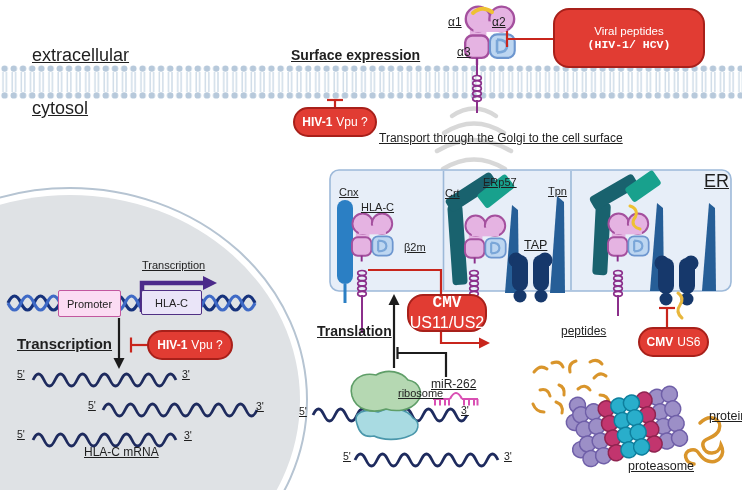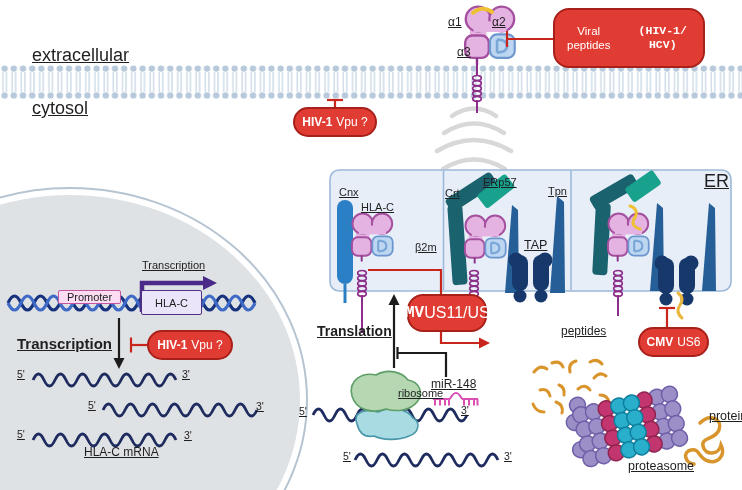--- a/index.html
+++ b/index.html
@@ -7,21 +7,21 @@
          font-family:"Liberation Sans", sans-serif;color:#1f1f1f;}
   #scene{position:absolute;left:0;top:0;}
   .lbl{position:absolute;font-size:12px;white-space:nowrap;line-height:1.1;text-decoration:underline;}
   .lbl-md{font-size:18px;}
   .lbl-sm{font-size:11px;}
   .lbl-xs{font-size:10.5px;}
   .bold{font-weight:bold;font-family:Liberation Mono, monospace;}
   .heading{font-weight:bold;font-size:14px;}
   .heading-lg{font-weight:bold;font-size:15px;}
   .callout{position:absolute;background:#e13c33;border:2px solid #a8201a;color:#fff;
-           display:flex;flex-direction:row;align-items:center;justify-content:center;
+           display:flex;flex-direction:column;align-items:center;justify-content:center;
            text-align:center;box-sizing:border-box;line-height:1.25;}
   .pill{border-radius:16px;font-size:12px;flex-direction:row;}
   .pill b{margin-right:4px;}
   .genebox{position:absolute;display:flex;align-items:center;justify-content:center;
            font-size:11px;color:#222;box-sizing:border-box;border-radius:2px;}
 </style>
 </head>
 <body>
 
 <div id="stage">
@@ -281,23 +281,25 @@
           <circle cx="637" cy="434" r="8"></circle>
           <circle cx="637" cy="449" r="8"></circle>
     </g>
   </g>
 
   <path d="M700,423 c10,-10 23,-4 19,7 c-4,10 -18,7 -16,16 c2,10 16,9 18,-1 c5,10 -3,19 -13,16 c-10,-3 -8,-13 -17,-11 c-9,2 -6,13 3,14" fill="none" stroke="#d9952b" stroke-width="3.5" stroke-linecap="round"></path>
 </svg>
 
 <div class="lbl lbl-md" style="left:32px;top:46px;">extracellular</div>
 <div class="lbl lbl-md" style="left:32px;top:99px;">cytosol</div>
+<div class="lbl heading" style="left:291px;top:48px;">Surface expression</div>
 <div class="lbl" style="left:448px;top:16px;">α1</div>
 <div class="lbl" style="left:492px;top:16px;">α2</div>
 <div class="lbl" style="left:457px;top:46px;">α3</div>
+<div class="lbl" style="left:379px;top:132px;">Transport through the Golgi to the cell surface</div>
 
 <div class="callout" style="left:553px;top:8px;width:152px;height:60px;border-radius:16px;font-size:11.5px;">
   <div>Viral peptides</div>
   <div class="bold">(HIV-1/ HCV)</div>
 </div>
 
 <div class="callout pill" style="left:293px;top:107px;width:84px;height:30px;">
   <b>HIV-1</b>
   <span>Vpu ?</span>
 </div>
@@ -313,40 +315,40 @@
 </div>
 
 <div class="callout pill" style="left:147px;top:330px;width:86px;height:30px;">
   <b>HIV-1</b>
   <span>Vpu ?</span>
 </div>
 
 <div class="lbl lbl-md" style="left:704px;top:172px;">ER</div>
 <div class="lbl lbl-sm" style="left:339px;top:186px;">Cnx</div>
 <div class="lbl lbl-sm" style="left:361px;top:201px;">HLA-C</div>
-<div class="lbl lbl-sm" style="left:415px;top:241px;">β2m</div>
+<div class="lbl lbl-sm" style="left:404px;top:241px;">β2m</div>
 <div class="lbl lbl-sm" style="left:445px;top:187px;">Crt</div>
 <div class="lbl lbl-sm" style="left:483px;top:176px;">ERp57</div>
 <div class="lbl lbl-sm" style="left:548px;top:185px;">Tpn</div>
 <div class="lbl" style="left:524px;top:239px;font-size:12.5px;">TAP</div>
 
 <div class="lbl heading" style="left:317px;top:324px;">Translation</div>
 <div class="lbl" style="left:561px;top:325px;">peptides</div>
-<div class="lbl" style="left:431px;top:378px;">miR-148</div>
+<div class="lbl" style="left:431px;top:378px;">miR-262</div>
 <div class="lbl lbl-sm" style="left:363px;top:387px;margin-left:35px;">ribosome</div>
 <div class="lbl" style="left:584px;top:460px;font-size:12.5px;padding-left:44px;">proteasome</div>
 <div class="lbl" style="left:689px;top:410px;font-size:12.5px;padding-left:20px;">protein</div>
 
 <div class="lbl lbl-xs" style="left:299px;top:406px;">5'</div>
 <div class="lbl lbl-xs" style="left:461px;top:405px;">3'</div>
 <div class="lbl lbl-xs" style="left:343px;top:451px;">5'</div>
 <div class="lbl lbl-xs" style="left:504px;top:451px;">3'</div>
 
 <div class="lbl lbl-sm" style="left:142px;top:259px;">Transcription</div>
-<div class="genebox" style="left:58px;top:290px;width:63px;height:14px;background:#fbdcf3;border:1.5px solid #c2579f;">
+<div class="genebox" style="left:58px;top:290px;width:63px;height:27px;background:#fbdcf3;border:1.5px solid #c2579f;">
   <span>Promoter</span>
 </div>
 <div class="genebox" style="left:141px;top:290px;width:61px;height:25px;background:#eae5f8;border:1.5px solid #503084;">
   <span>HLA-C</span>
 </div>
 <div class="lbl heading-lg" style="left:17px;top:336px;">Transcription</div>
 <div class="lbl" style="left:84px;top:446px;">HLA-C mRNA</div>
 
 <div class="lbl lbl-xs" style="left:17px;top:369px;">5'</div>
 <div class="lbl lbl-xs" style="left:182px;top:369px;">3'</div>

